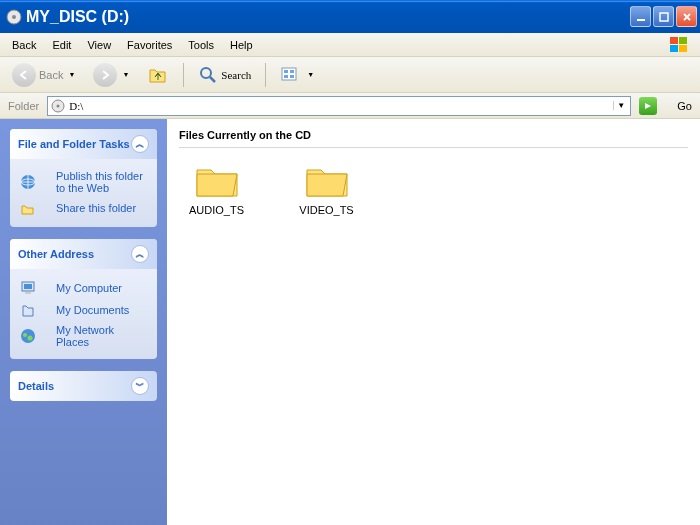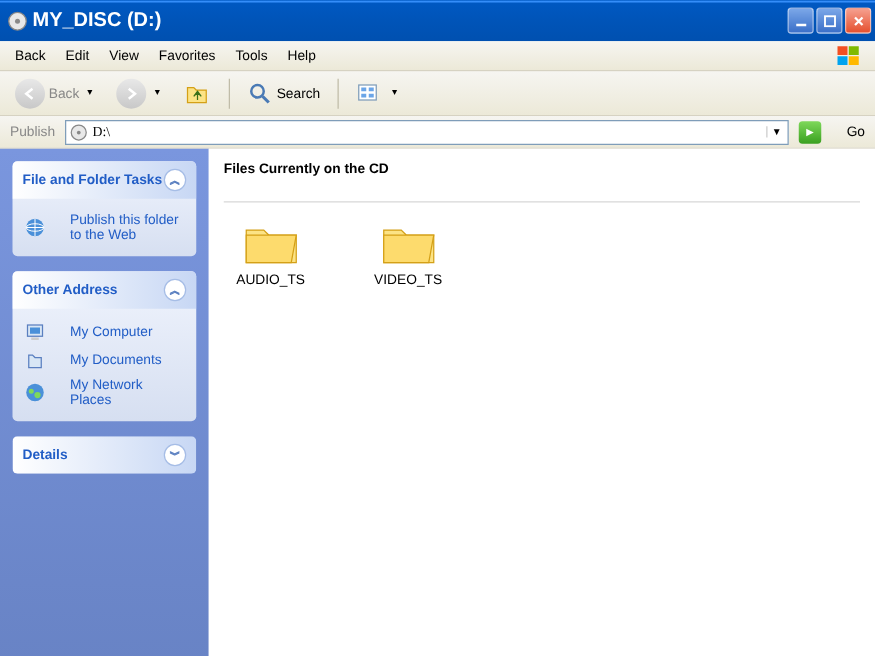--- a/index.html
+++ b/index.html
@@ -15,21 +15,21 @@
 
 .menubar { height: 24px; background: linear-gradient(to bottom, #f6f5f1, #ece9d8); border-bottom: 1px solid #d6d2c2; display: flex; align-items: center; padding: 0 4px; position: relative; }
 .menubar .menuitem { padding: 3px 8px; cursor: pointer; }
 .menubar .winlogo { position: absolute; right: 4px; top: 2px; width: 34px; height: 20px; display: flex; align-items: center; justify-content: center; }
 
 .toolbar { height: 36px; background: linear-gradient(to bottom, #f6f5f1, #ece9d8); border-bottom: 1px solid #d6d2c2; display: flex; align-items: center; padding: 0 6px; gap: 6px; }
 .tbtn { display: flex; align-items: center; gap: 3px; padding: 4px 6px; cursor: pointer; border-radius: 3px; }
 .tbtn .circ { width: 24px; height: 24px; border-radius: 50%; display: flex; align-items: center; justify-content: center; }
 .tbtn .circ.disabled { background: linear-gradient(to bottom, #e8e8e8, #c8c8c8); }
 .tbtn .label { color: #888; }
-.tbtn .label.enabled { color: #000; }
+.tbtn .label.enabled { color: #000; font-family: Liberation Serif, serif; }
 .sep { width: 1px; height: 24px; background: #c0bca8; margin: 0 2px; }
 .dropdown-arrow { font-size: 7px; color: #000; margin-left: 2px; }
 
 .addrbar { height: 26px; background: linear-gradient(to bottom, #f6f5f1, #ece9d8); border-bottom: 1px solid #d6d2c2; display: flex; align-items: center; padding: 0 4px; gap: 4px; }
 .addrbar .addrlabel { color: #888; padding: 0 4px; }
 .addrbar .addrbox { flex: 1; background: #fff; border: 1px solid #7f9db9; height: 20px; display: flex; align-items: center; padding: 0 2px; }
 .addrbar .addrbox input { border: none; outline: none; flex: 1; font-size: 11px; font-family: Tahoma; padding: 0 3px; }
 .addrbar .addrbox .dd { width: 15px; text-align: center; border-left: 1px solid #ccc; cursor: pointer; font-size: 8px; }
 .gobtn { display: flex; align-items: center; gap: 20px; padding: 2px 4px; cursor: pointer; }
 .gobtn .goicon { width: 18px; height: 18px; background: linear-gradient(to bottom, #7ed85a, #3aa020); border-radius: 3px; display: flex; align-items: center; justify-content: center; color: #fff; font-weight: bold; }
@@ -37,21 +37,21 @@
 .content { display: flex; height: 413px; }
 .sidebar { width: 167px; background: linear-gradient(to bottom, #7a96de 0%, #6883c5 100%); padding: 10px; }
 .panel { background: linear-gradient(to bottom, #f0f4fd, #d6dff1); border-radius: 4px; margin-bottom: 12px; overflow: hidden; }
 .panel-header { background: linear-gradient(to right, #fff, #c7d7f4); padding: 6px 8px; display: flex; align-items: center; justify-content: space-between; font-weight: bold; color: #215dc6; cursor: pointer; }
 .panel-header .collapse { width: 18px; height: 18px; border-radius: 50%; background: #fff; border: 1px solid #a6bde6; display: flex; align-items: center; justify-content: center; font-size: 9px; color: #5a7fc0; }
 .panel-body { padding: 8px 10px; }
 .panel-item { display: flex; align-items: center; gap: 20px; padding: 3px 0; color: #215dc6; cursor: pointer; }
 .panel-item .picon { width: 16px; height: 16px; display: flex; align-items: center; justify-content: center; flex-shrink: 0; }
 
 .main { flex: 1; background: #fff; padding: 6px 12px; }
-.section-header { font-weight: bold; padding: 4px 0 20px 0; border-bottom: 1px solid #d8d8d8; margin-bottom: 12px; }
+.section-header { font-weight: bold; padding: 4px 0 6px 0; border-bottom: 1px solid #d8d8d8; margin-bottom: 12px; }
 .folders { display: flex; gap: 35px; }
 .folder-item { width: 75px; text-align: center; cursor: pointer; }
 .folder-item .ficon { width: 48px; height: 40px; margin: 0 auto 4px auto; }
 .folder-item .flabel { font-size: 11px; word-break: break-word; }
 
 svg { display: block; }
 </style>
 </head>
 <body>
 
@@ -144,21 +144,21 @@
           <rect x="10" y="4" width="4" height="3" fill="#6ba5e7"></rect>
           <rect x="4" y="9" width="4" height="3" fill="#6ba5e7"></rect>
           <rect x="10" y="9" width="4" height="3" fill="#6ba5e7"></rect>
         </svg>
       </span>
     <span class="dropdown-arrow">▼</span>
   </div>
 </div>
 
 <div class="addrbar">
-  <span class="addrlabel">Publish</span>
+  <span class="addrlabel">Folder</span>
   <div class="addrbox">
     <span>
         <svg width="16" height="16" viewBox="0 0 16 16">
           <circle cx="8" cy="8" r="6" fill="#e8e8e8" stroke="#888"></circle>
           <circle cx="8" cy="8" r="1.5" fill="#888"></circle>
         </svg>
       </span>
     <input type="text" value="D:\" style="">
     <span class="dd">▼</span>
   </div>
@@ -183,20 +183,28 @@
       <div class="panel-body">
         <div class="panel-item">
           <span class="picon">
               <svg width="16" height="16">
                 <circle cx="8" cy="8" r="7" fill="#4a90d9"></circle>
                 <ellipse cx="8" cy="8" rx="7" ry="3" fill="none" stroke="#fff" stroke-width="0.8"></ellipse>
                 <path d="M8 1 L8 15 M1 8 L15 8" stroke="#fff" stroke-width="0.8"></path>
               </svg>
             </span>
           <span>Publish this folder to the Web</span>
+        </div>
+        <div class="panel-item">
+          <span class="picon">
+              <svg width="16" height="16">
+                <path d="M2 6 L2 14 L13 14 L13 8 L7 8 L5 6 Z" fill="#fce385" stroke="#d4a017"></path>
+              </svg>
+            </span>
+          <span>Share this folder</span>
         </div>
       </div>
     </div>
 
     <div class="panel">
       <div class="panel-header">
         <span>Other Address</span>
         <span class="collapse">︽</span>
       </div>
       <div class="panel-body">

